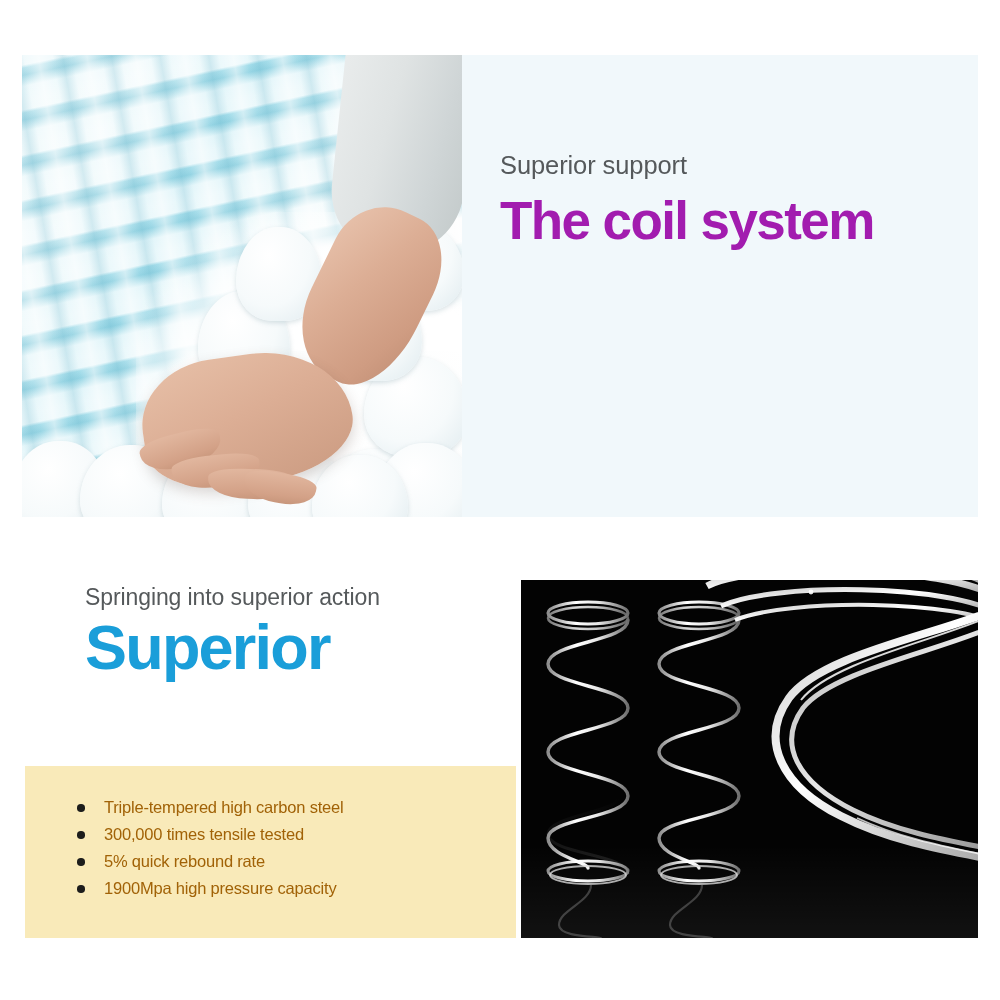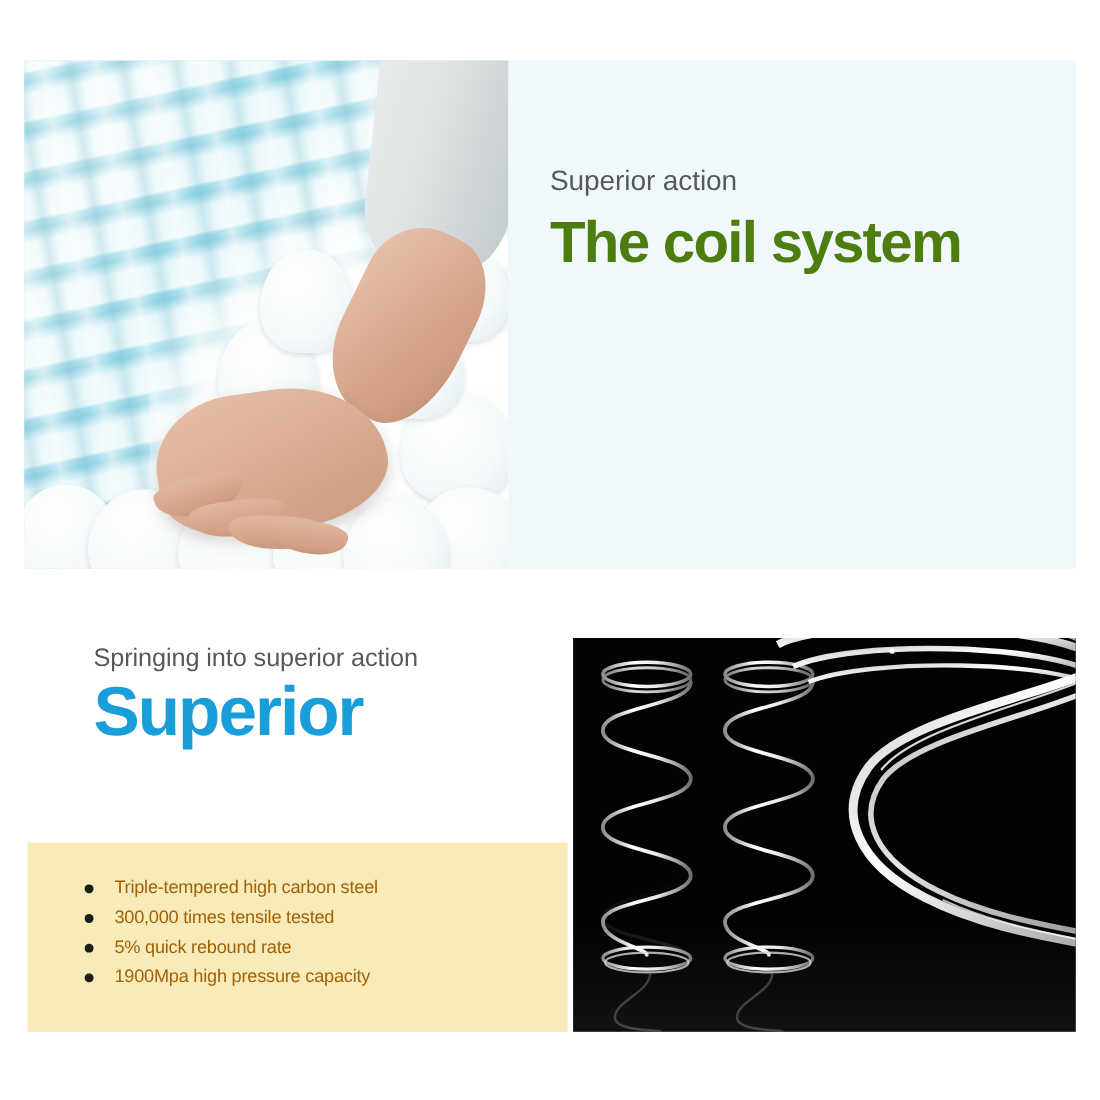--- a/index.html
+++ b/index.html
@@ -154,21 +154,21 @@
   }
   .eyebrow {
     color: #55595b;
     font-size: 25.5px;
     line-height: 31px;
     letter-spacing: -0.1px;
     font-weight: 400;
   }
   .coil-text .eyebrow { margin-top: 95px; }
   .headline-blue {
-    color: #4d7c0f;
+    color: #a21caf;
     font-size: 53px;
     line-height: 60px;
     font-weight: 700;
     letter-spacing: -1.6px;
     margin-top: 10px;
   }
   .body-copy {
     color: #3c4043;
     font-size: 17.2px;
     line-height: 25.5px;
@@ -285,21 +285,21 @@
       <div class="forearm"></div>
       <div class="hand"></div>
       <div class="finger" style="left:118px; top:378px; width:82px; height:34px; transform:rotate(-14deg);"></div>
       <div class="finger" style="left:150px; top:400px; width:88px; height:32px; transform:rotate(-6deg);"></div>
       <div class="finger" style="left:186px; top:414px; width:86px; height:30px; transform:rotate(2deg);"></div>
       <div class="finger" style="left:222px; top:418px; width:72px; height:30px; transform:rotate(10deg);"></div>
     </div>
 
     <div class="coil-text">
       <div class="eyebrow">
-        <span>Superior action</span><br>
+        <span>Superior support</span><br>
       </div>
       <h1 class="headline-blue">The coil system</h1>
     </div>
   </section>
 
   <section class="section-spring">
     <div class="spring-text">
       <div class="eyebrow">Springing into superior action</div>
       <h1 class="headline-blue2">
         <span>Superior</span><br>

